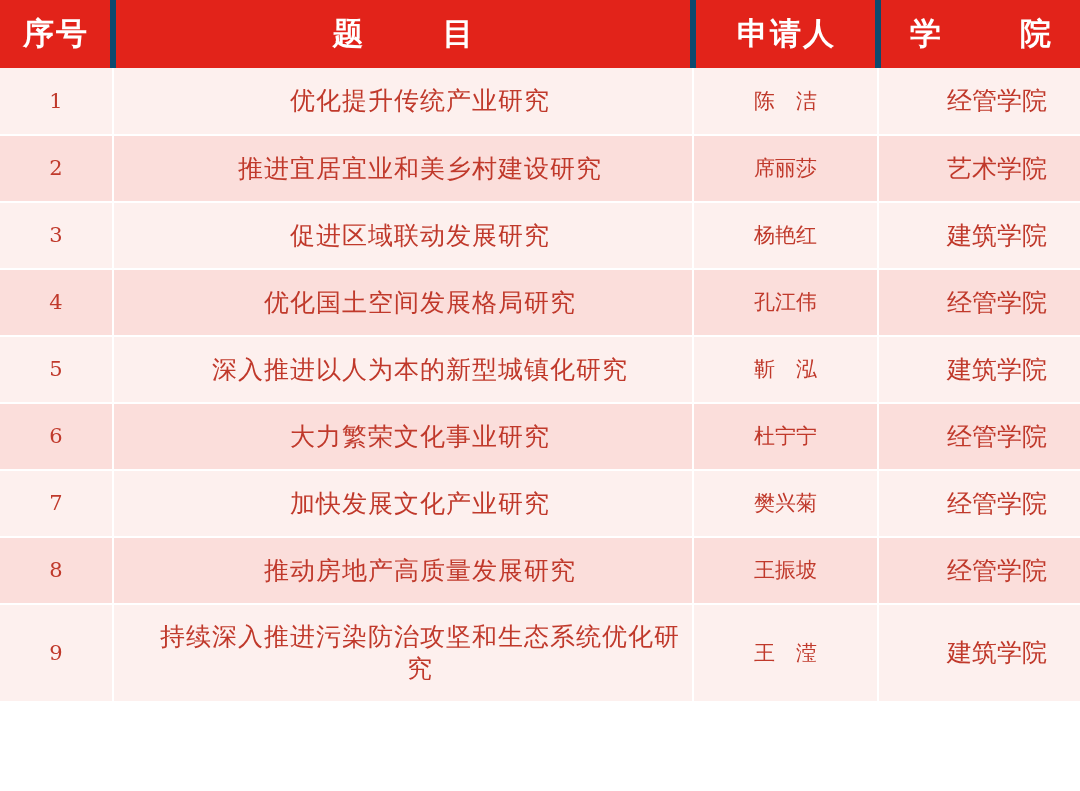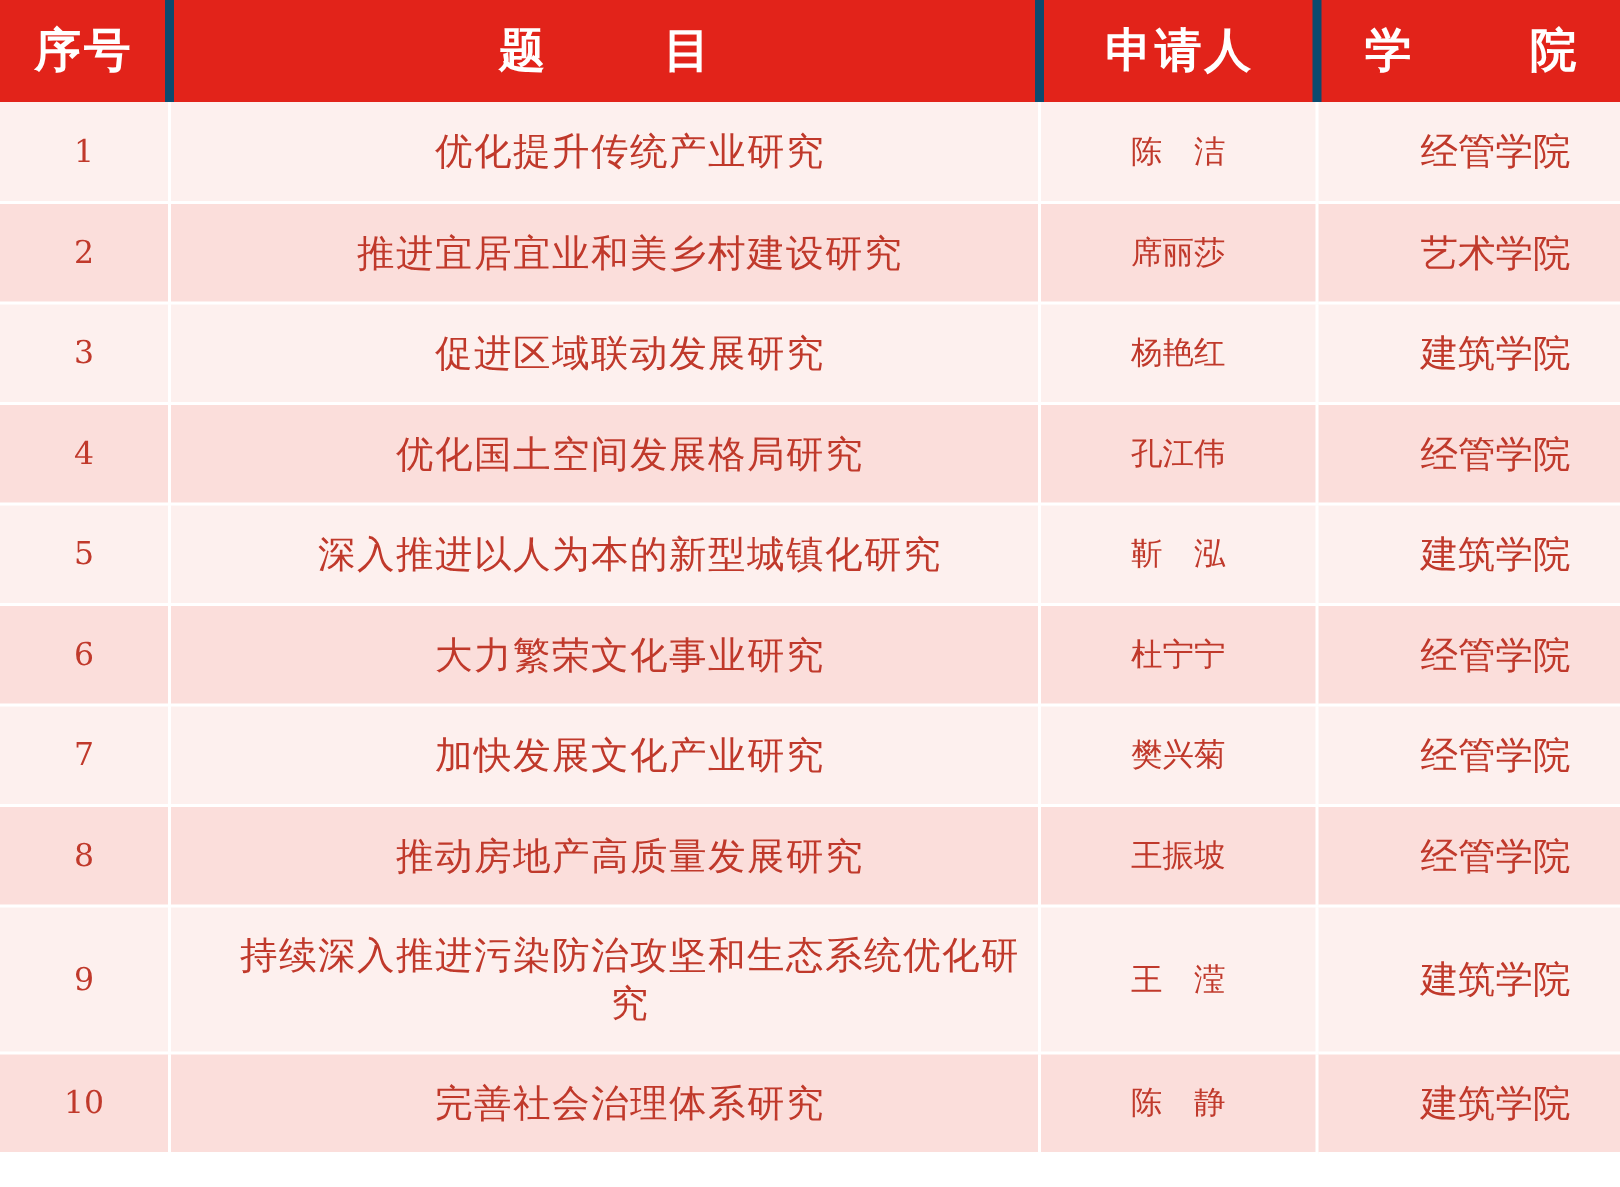--- a/index.html
+++ b/index.html
@@ -161,21 +161,15 @@
         <td class="cell-title">推动房地产高质量发展研究</td>
         <td class="cell-applicant">王振坡</td>
         <td class="cell-college">经管学院</td>
       </tr>
       <tr class="row-even row-tall">
         <td class="cell-index">9</td>
         <td class="cell-title">持续深入推进污染防治攻坚和生态系统优化研究</td>
         <td class="cell-applicant">王　滢</td>
         <td class="cell-college">建筑学院</td>
       </tr>
-      <tr class="row-odd">
-        <td class="cell-index">10</td>
-        <td class="cell-title">完善社会治理体系研究</td>
-        <td class="cell-applicant">陈　静</td>
-        <td class="cell-college">建筑学院</td>
-      </tr>
     </tbody>
   </table>
 </div>
 
 </body></html>

